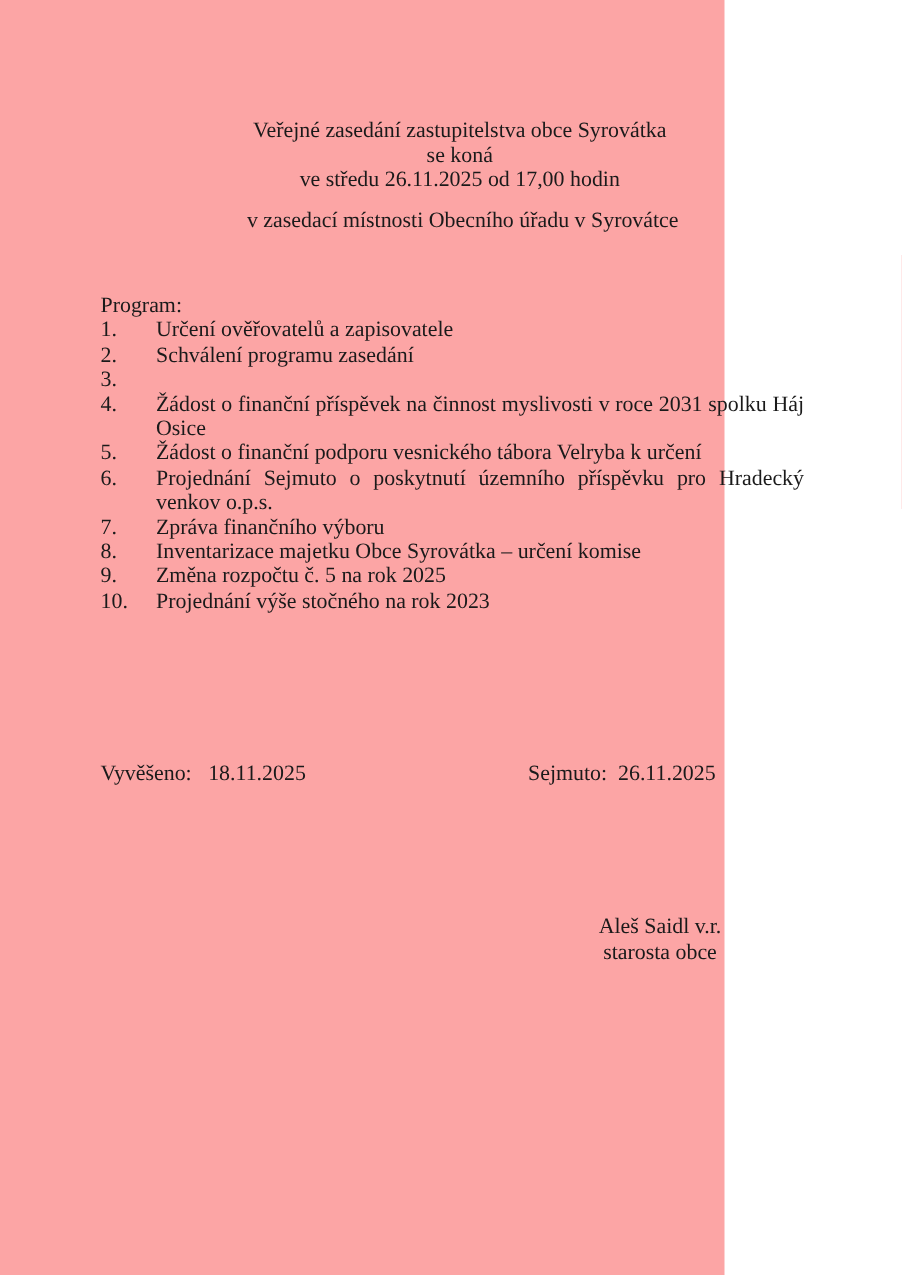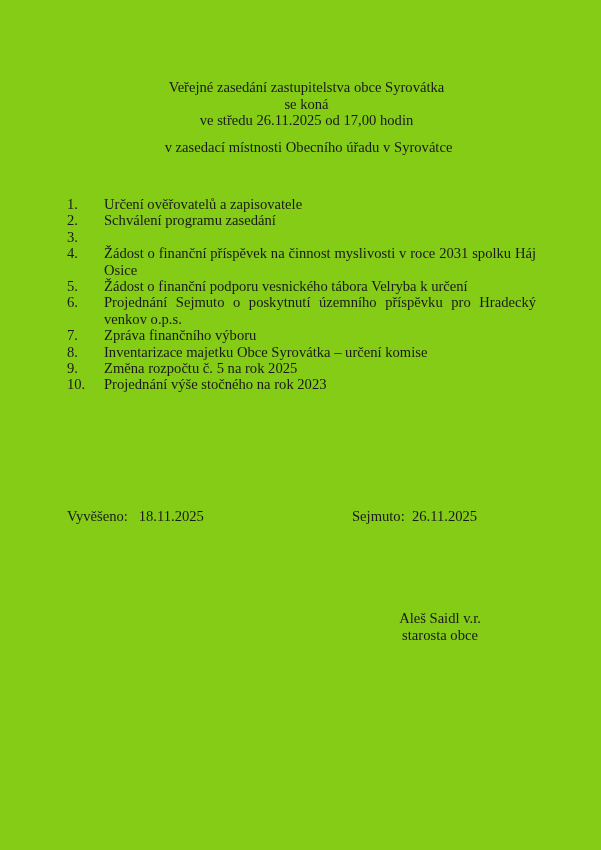--- a/index.html
+++ b/index.html
@@ -12,23 +12,23 @@
       height: 850px;
       position: relative;
       overflow: hidden;
       font-family: "Liberation Serif", "DejaVu Serif", serif;
       color: #1a1a1a;
       font-size: 14.6px;
     }
     .page {
       position: absolute;
       left: 0; top: 0;
-      width: 601px;
+      width: 483px;
       height: 850px;
-      background: #84cc16;
+      background: #fca5a5;
     }
     .header {
       position: absolute;
       left: 0;
       width: 601px;
       text-align: center;
       line-height: 16.5px;
     }
     .header-block { top: 79px; }
     .header-block div { padding-left: 12px; }
@@ -89,20 +89,21 @@
 
   <div class="header header-block">
     <div>Veřejné zasedání zastupitelstva obce Syrovátka</div>
     <div>se koná</div>
     <div>ve středu 26.11.2025 od 17,00 hodin</div>
   </div>
 
   <div class="header location">v zasedací místnosti Obecního úřadu v Syrovátce</div>
 
   <div class="program">
+    <div class="program-title">Program:</div>
 
     <div class="item">
       <span class="num">1.</span>
       <span class="txt">Určení ověřovatelů a zapisovatele</span>
     </div>
     <div class="item">
       <span class="num">2.</span>
       <span class="txt">Schválení programu zasedání</span>
     </div>
     <div class="item">

